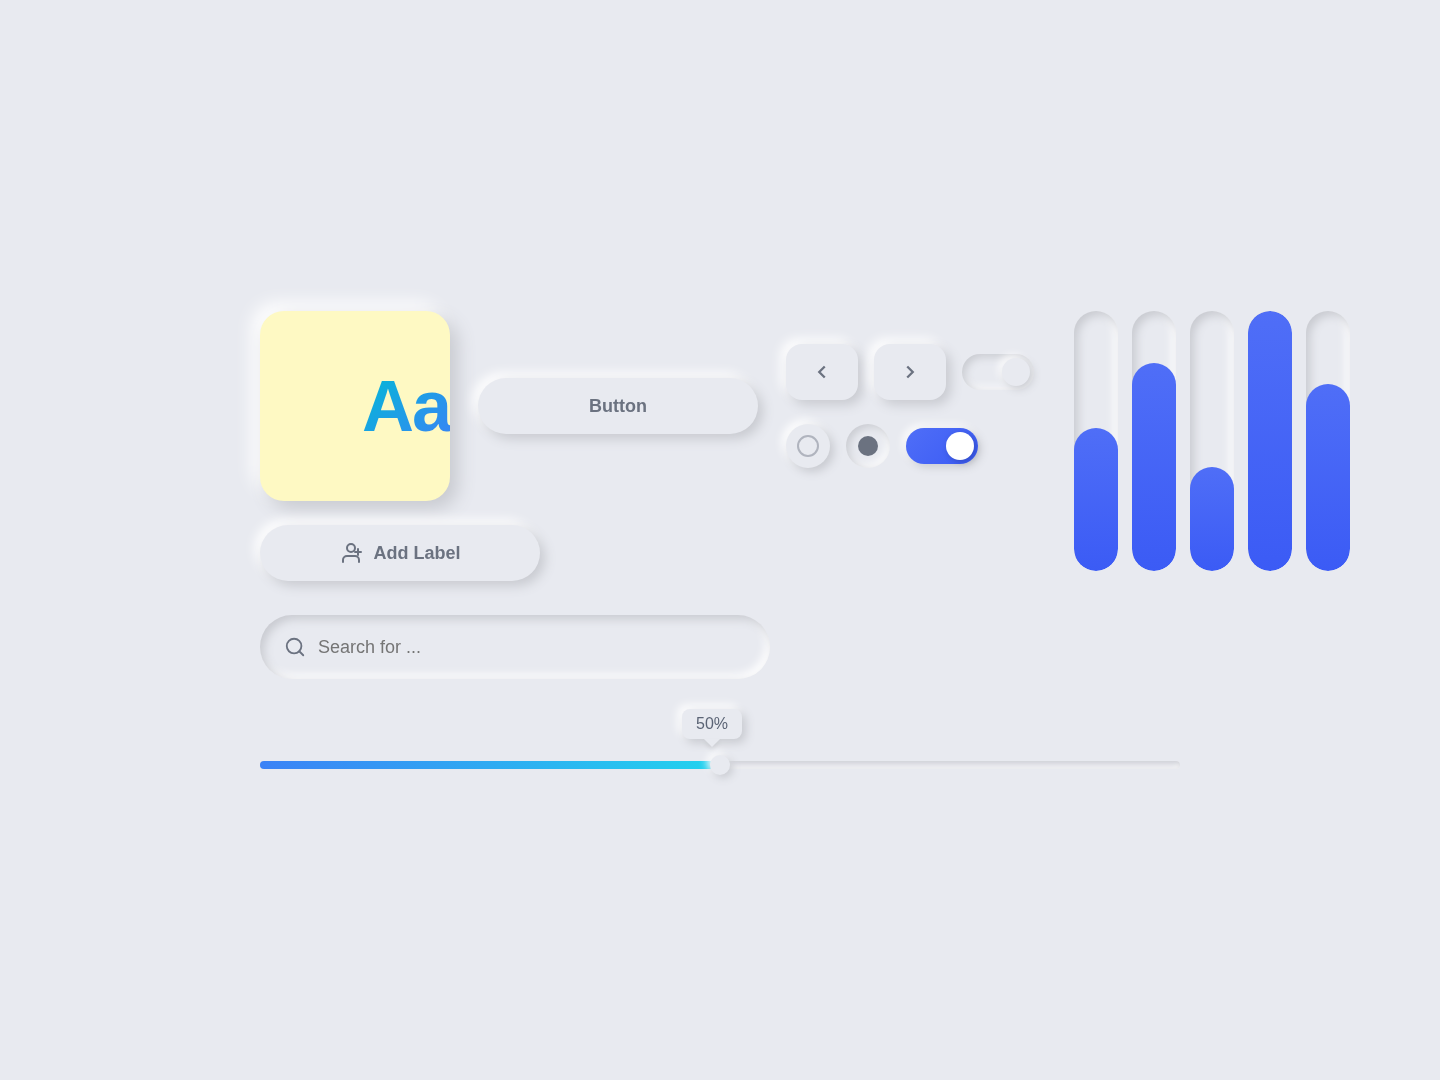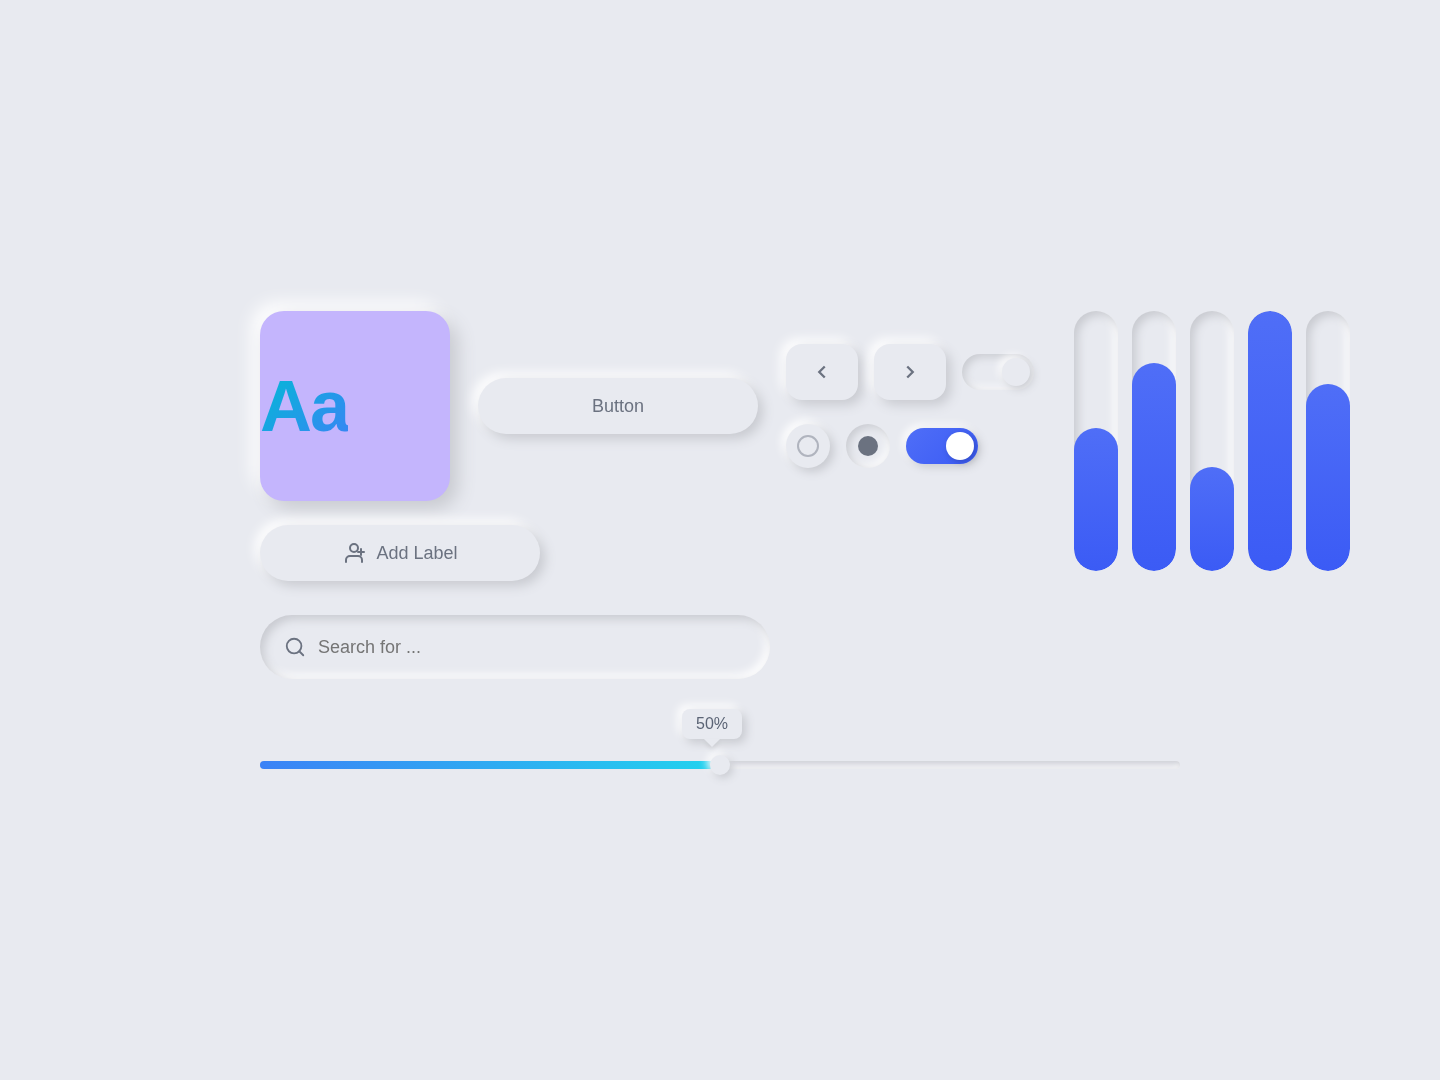--- a/index.html
+++ b/index.html
@@ -22,31 +22,31 @@
       background: #e8eaf0;
       border-radius: 50px;
       box-shadow: 5px 5px 12px #c8cad0, -5px -5px 12px #ffffff;
       border: none;
       cursor: pointer;
       display: flex;
       align-items: center;
       justify-content: center;
       color: #6b7280;
       font-size: 18px;
-      font-weight: 400;
+      font-weight: 700;
     }
 
     
     .typography-card {
-      background: #c4b5fd;
+      background: #fef9c3;
       border-radius: 24px;
       box-shadow: 8px 8px 18px #c8cad0, -8px -8px 18px #ffffff;
       display: flex;
       align-items: center;
-      justify-content: flex-start;
+      justify-content: flex-end;
       width: 190px;
       height: 190px;
       grid-row: 1;
       grid-column: 1;
     }
 
     .typography-text {
       font-size: 72px;
       font-weight: 700;
       background: linear-gradient(135deg, #00bcd4, #3b82f6);

